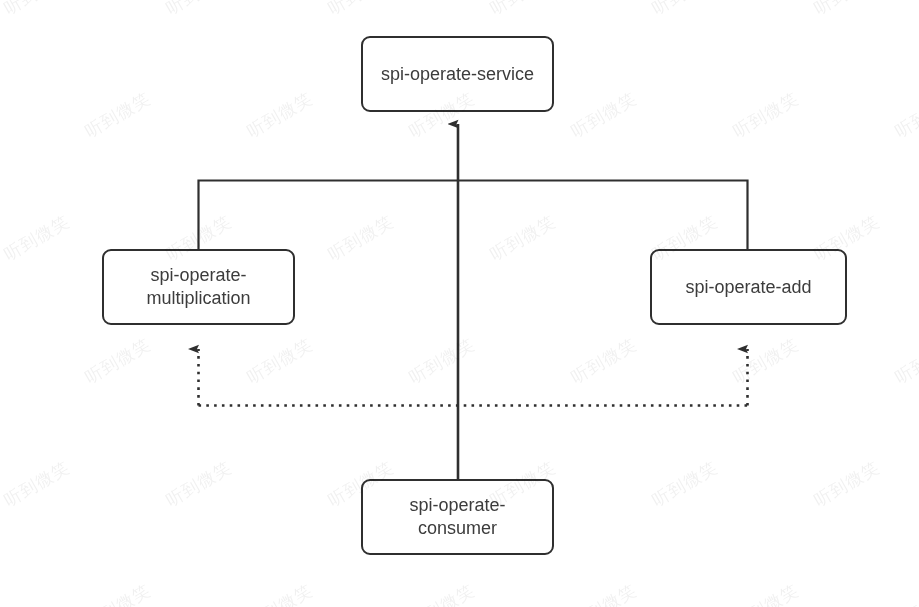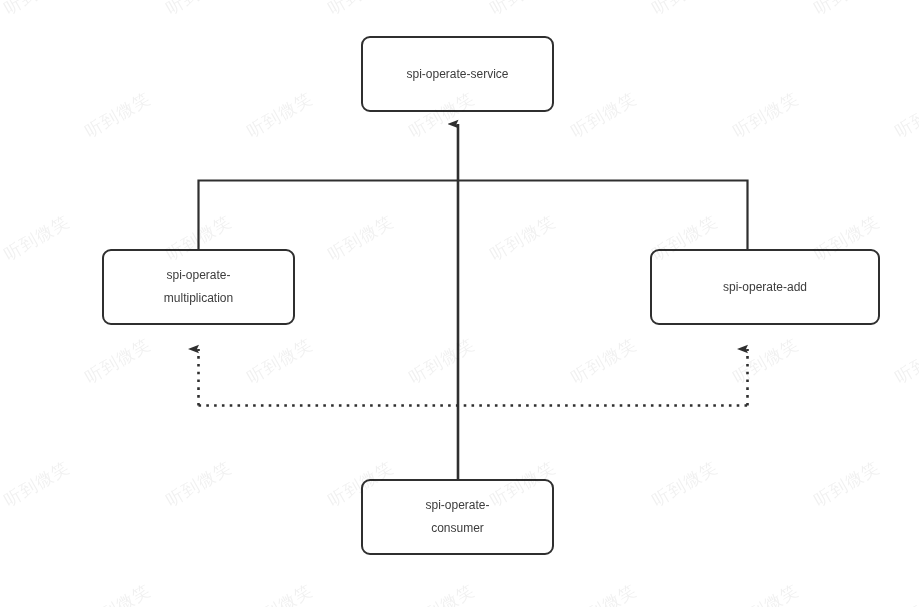--- a/index.html
+++ b/index.html
@@ -48,21 +48,21 @@
     border: 2.2px solid #2f2f2f;
     border-radius: 9px;
     background: #ffffff;
     display: flex;
     align-items: center;
     justify-content: center;
     z-index: 3;
   }
   .node-label {
     font-family: "Liberation Sans", sans-serif;
-    font-size: 12px;
+    font-size: 18px;
     line-height: 23px;
     color: #3c3c3c;
     text-align: center;
     padding: 0 8px;
     white-space: pre-line;
   }
   svg.edges {
     position: absolute;
     left: 0;
     top: 0;
@@ -108,21 +108,21 @@
 
   <div class="node" style="left:361px; top:36px; width:193px; height:76px;">
     <span class="node-label">spi-operate-service</span>
   </div>
 
   <div class="node" style="left:102px; top:249px; width:193px; height:76px;">
     <span class="node-label">spi-operate-
 multiplication</span>
   </div>
 
-  <div class="node" style="left:650px; top:249px; width:230px; height:76px;">
+  <div class="node" style="left:650px; top:249px; width:197px; height:76px;">
     <span class="node-label">spi-operate-add</span>
   </div>
 
   <div class="node" style="left:361px; top:479px; width:193px; height:76px;">
     <span class="node-label">spi-operate-
 consumer</span>
   </div>
 
   <div class="wm-layer" id="watermark-layer">
       <span class="wm" style="left: 0px; top: 0px;">听到微笑</span>

